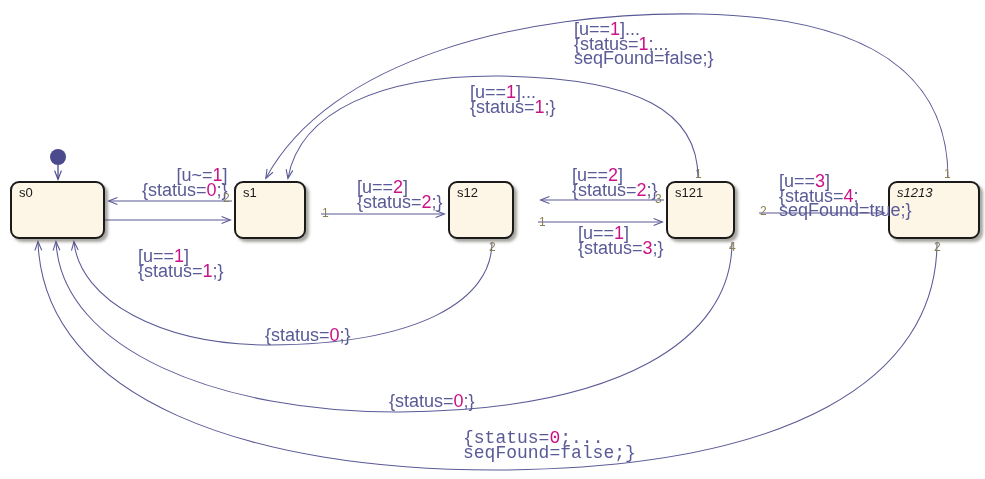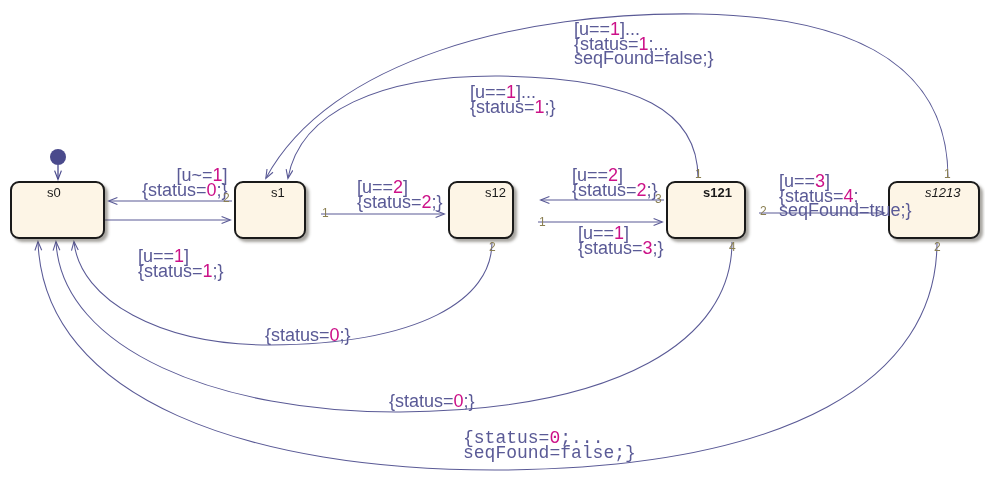--- a/index.html
+++ b/index.html
@@ -17,21 +17,21 @@
   
   .state-box{position:absolute;box-sizing:border-box;
     background:#fdf5e6;
     border:2px solid #1a1a1a;
     border-radius:9px;
     box-shadow:3px 3px 3px rgba(60,55,45,0.45);
   }
   .state-label{position:absolute;left:7px;top:3px;
     font-size:13px;color:#1a1a1a;
     font-family:"Liberation Sans", sans-serif;
-    white-space:nowrap;line-height:14px;margin-left:28px;
+    white-space:nowrap;line-height:14px;
   }
   
   .tlabel{position:absolute;
     font-size:18px;line-height:14.5px;
     color:#5a5a96;
     font-family:"Liberation Sans", sans-serif;
     white-space:pre;
   }
   .tlabel .num{color:#cc1188;}
   
@@ -87,21 +87,21 @@
   </div>
 
   <div class="state-box" style="left:234px;top:181px;width:72px;height:58px;">
     <span class="state-label">s1</span>
   </div>
 
   <div class="state-box" style="left:448px;top:181px;width:66px;height:58px;">
     <span class="state-label">s12</span>
   </div>
 
-  <div class="state-box" style="left:666px;top:181px;width:80px;height:58px;font-weight:bold;">
+  <div class="state-box" style="left:666px;top:181px;width:69px;height:58px;">
     <span class="state-label">s121</span>
   </div>
 
   <div class="state-box" style="left:888px;top:181px;width:92px;height:58px;font-style:italic;">
     <span class="state-label">s1213</span>
   </div>
 
   <div class="tlabel" style="left: 138px; top: 249px;">[u==<span class="num">1</span>]<br>{status=<span class="num">1</span>;}</div>
   <div class="tlabel" style="left: 142px; top: 168px; text-align: right;">[u~=<span class="num">1</span>]<br>{status=<span class="num">0</span>;}</div>
   <div class="tlabel" style="left: 357px; top: 180px;">[u==<span class="num">2</span>]<br>{status=<span class="num">2</span>;}</div>

